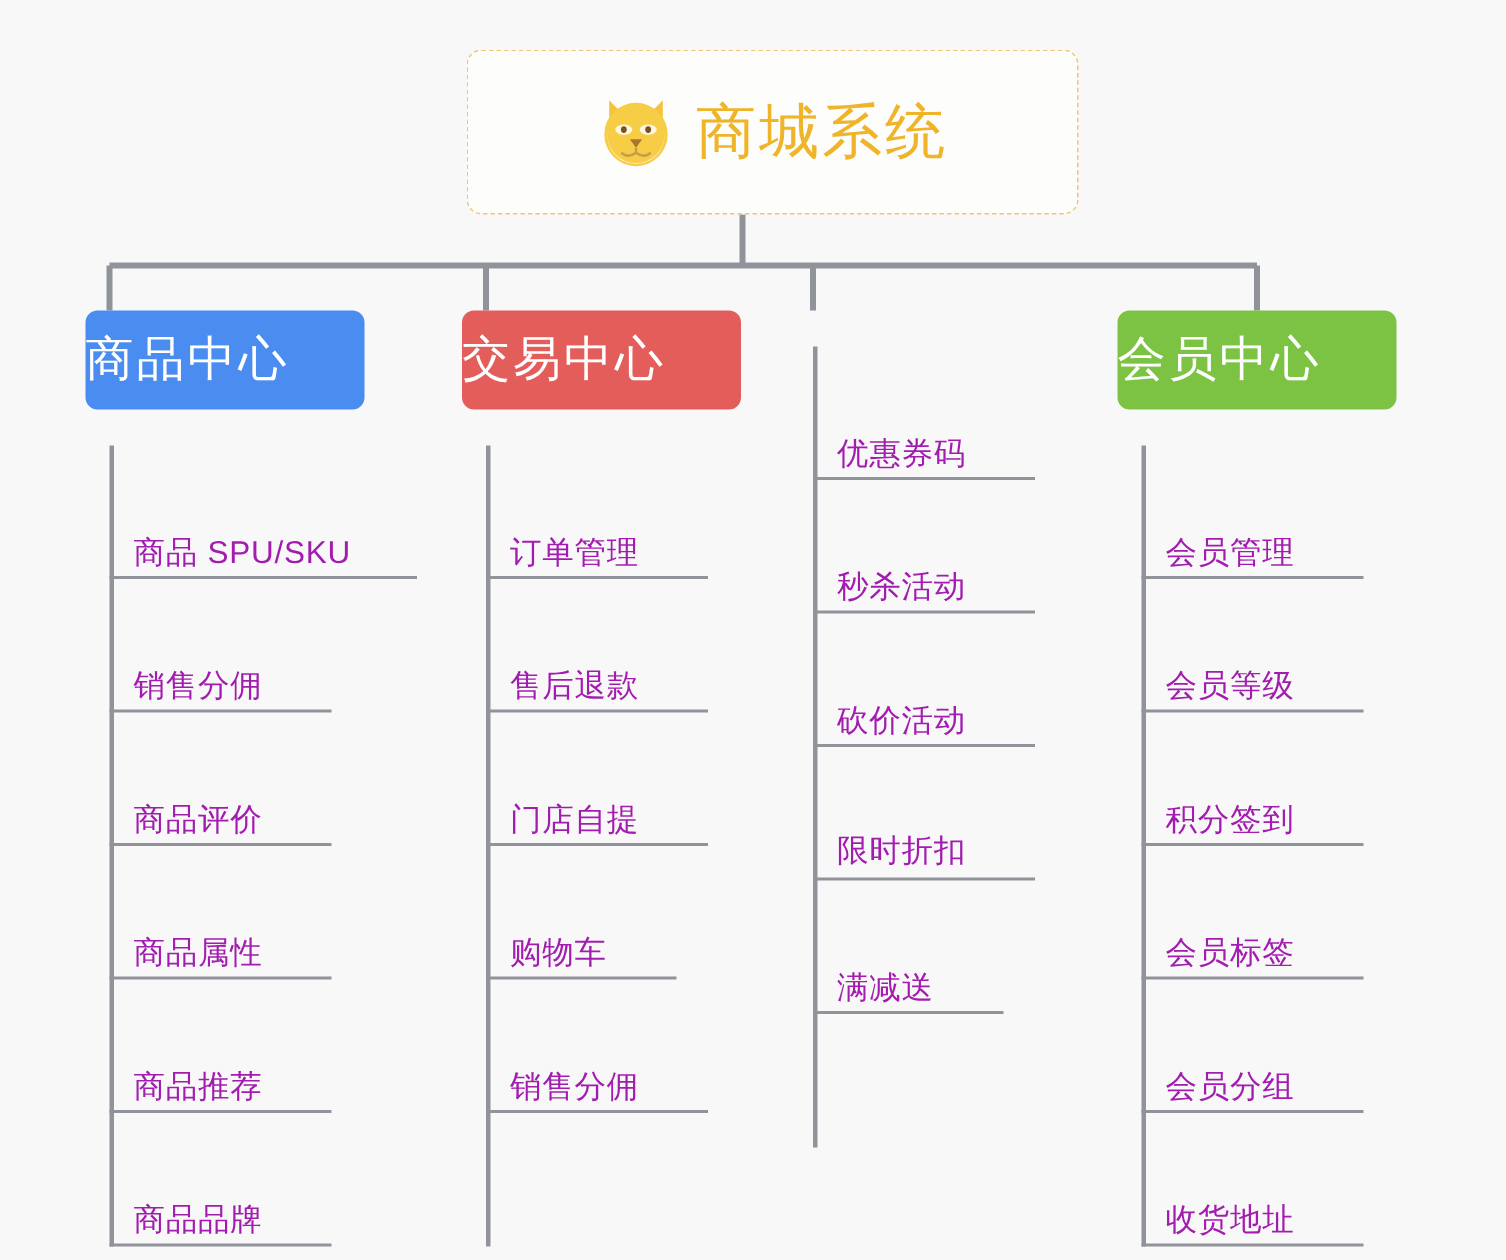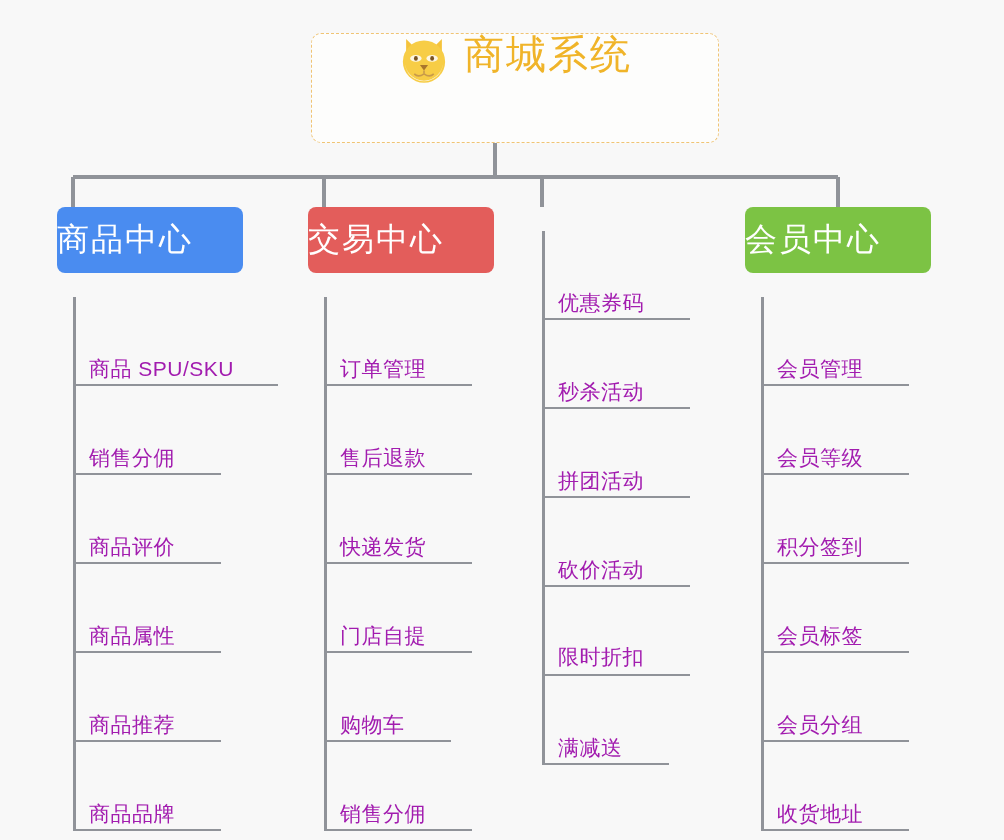--- a/index.html
+++ b/index.html
@@ -39,21 +39,21 @@
     position: absolute;
     left: 311px;
     top: 33px;
     width: 408px;
     height: 110px;
     box-sizing: border-box;
     background: #fdfdfc;
     border: 1.5px dashed #f0c474;
     border-radius: 10px;
     display: flex;
-    align-items: flex-start;
+    align-items: center;
     justify-content: center;
     gap: 14px;
   }
   #root-node .root-emoji {
     width: 52px;
     height: 52px;
     flex: none;
     display: block;
   }
   #root-node .root-title {
@@ -198,24 +198,20 @@
           <div style="position: absolute; left: 16px; top: 0px; width: 3px; height: 100%; background: rgb(144, 147, 153);"></div>
           <div class="leaf-item" style="padding-left: 32px;">
             <span class="leaf-label">订单管理</span>
             <span class="leaf-rule" style="left: 16px; width: 148px; background: rgb(144, 147, 153);"></span>
           </div>
           <div class="leaf-item" style="padding-left: 32px;">
             <span class="leaf-label">售后退款</span>
             <span class="leaf-rule" style="left: 16px; width: 148px; background: rgb(144, 147, 153);"></span>
           </div>
           <div class="leaf-item" style="padding-left: 32px;">
-            <span class="leaf-label">快递发货</span>
-            <span class="leaf-rule" style="left: 16px; width: 148px; background: rgb(144, 147, 153);"></span>
-          </div>
-          <div class="leaf-item" style="padding-left: 32px;">
             <span class="leaf-label">门店自提</span>
             <span class="leaf-rule" style="left: 16px; width: 148px; background: rgb(144, 147, 153);"></span>
           </div>
           <div class="leaf-item" style="padding-left: 32px;">
             <span class="leaf-label">购物车</span>
             <span class="leaf-rule" style="left: 16px; width: 127px; background: rgb(144, 147, 153);"></span>
           </div>
           <div class="leaf-item" style="padding-left: 32px;">
             <span class="leaf-label">销售分佣</span>
             <span class="leaf-rule" style="left: 16px; width: 148px; background: rgb(144, 147, 153);"></span>
@@ -224,24 +220,20 @@
       </div>
       <div class="category-column" style="left: 526px; width: 186px;">
         <div class="leaf-list" style="height: 534px;">
           <div style="position: absolute; left: 16px; top: 0px; width: 3px; height: 100%; background: rgb(144, 147, 153);"></div>
           <div class="leaf-item" style="padding-left: 32px;">
             <span class="leaf-label">优惠券码</span>
             <span class="leaf-rule" style="left: 16px; width: 148px; background: rgb(144, 147, 153);"></span>
           </div>
           <div class="leaf-item" style="padding-left: 32px;">
             <span class="leaf-label">秒杀活动</span>
-            <span class="leaf-rule" style="left: 16px; width: 148px; background: rgb(144, 147, 153);"></span>
-          </div>
-          <div class="leaf-item" style="padding-left: 32px;">
-            <span class="leaf-label">拼团活动</span>
             <span class="leaf-rule" style="left: 16px; width: 148px; background: rgb(144, 147, 153);"></span>
           </div>
           <div class="leaf-item" style="padding-left: 32px;">
             <span class="leaf-label">砍价活动</span>
             <span class="leaf-rule" style="left: 16px; width: 148px; background: rgb(144, 147, 153);"></span>
           </div>
           <div class="leaf-item" style="padding-left: 32px; font-family: Liberation Mono, monospace;">
             <span class="leaf-label">限时折扣</span>
             <span class="leaf-rule" style="left: 16px; width: 148px; background: rgb(144, 147, 153);"></span>
           </div>

